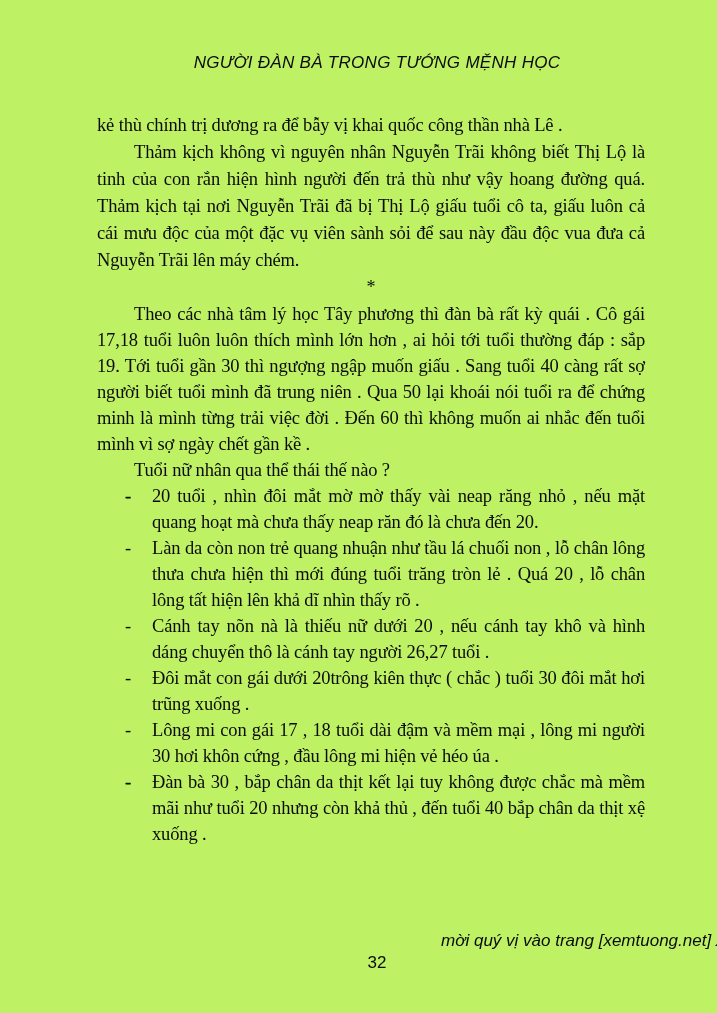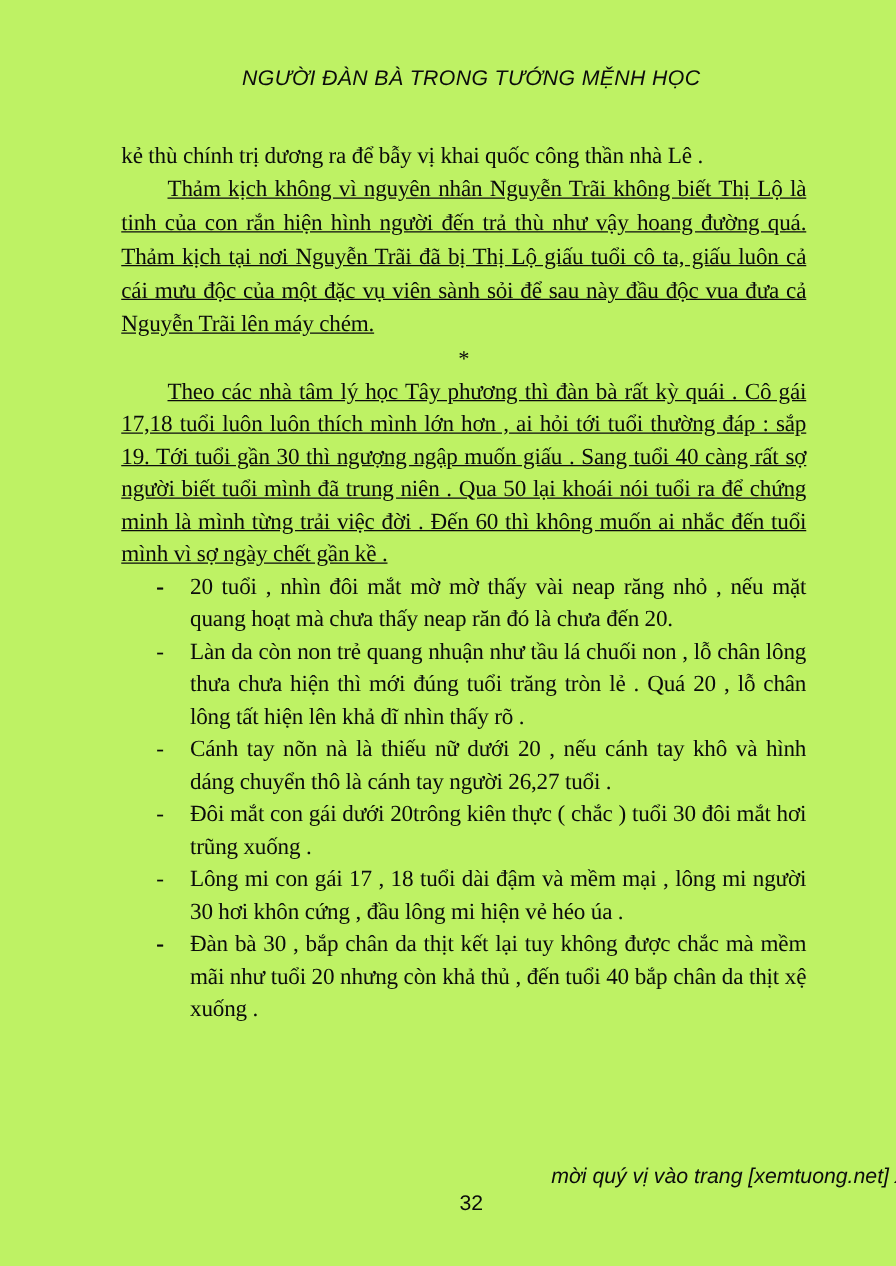--- a/index.html
+++ b/index.html
@@ -31,21 +31,21 @@
     top: 112px;
     left: 97px;
     width: 548px;
     font-family: "Liberation Serif", serif;
     font-size: 18.5px;
     line-height: 27px;
     letter-spacing: -0.15px;
     text-align: justify;
   }
   .body-text p { margin: 0; }
-  .indent { text-indent: 37px; text-decoration: underline; }
+  .indent { text-indent: 37px; }
   .star-separator {
     text-align: center;
     text-indent: 0;
     margin-top: 13px;
     margin-bottom: 55px;
     font-size: 18px;
   }
   .list-section { line-height: 26px; }
   .bullet-list { margin: 0; }
   .list-item {
@@ -85,20 +85,21 @@
 
     <p class="indent">Thảm kịch không vì nguyên nhân Nguyễn Trãi không biết Thị Lộ là tinh của con rắn hiện hình người đến trả thù như vậy hoang đường quá. Thảm kịch tại nơi Nguyễn Trãi đã bị Thị Lộ giấu tuổi cô ta, giấu luôn cả cái mưu độc của một đặc vụ viên sành sỏi để sau này đầu độc vua đưa cả Nguyễn Trãi lên máy chém.</p>
 
     <p class="star-separator">*</p>
 
     <div class="list-section">
 
 
       <p class="indent">Theo các nhà tâm lý học Tây phương thì đàn bà rất kỳ quái . Cô gái 17,18 tuổi luôn luôn thích mình lớn hơn , ai hỏi tới tuổi thường đáp : sắp 19. Tới tuổi gần 30 thì ngượng ngập muốn giấu . Sang tuổi 40 càng rất sợ người biết tuổi mình đã trung niên . Qua 50 lại khoái nói tuổi ra để chứng minh là mình từng trải việc đời . Đến 60 thì không muốn ai nhắc đến tuổi mình vì sợ ngày chết gần kề .</p>
 
+      <p class="indent">Tuổi nữ nhân qua thể thái thế nào ?</p>
 
       <div class="bullet-list">
 
         <div class="list-item">
           <span class="dash-marker">-</span>
         </div>
 
         <div class="list-item">
           <span class="dash-marker">-</span>
           <span>20 tuổi , nhìn đôi mắt mờ mờ thấy vài neap răng nhỏ , nếu mặt quang hoạt mà chưa thấy neap răn đó là chưa đến 20.</span>

